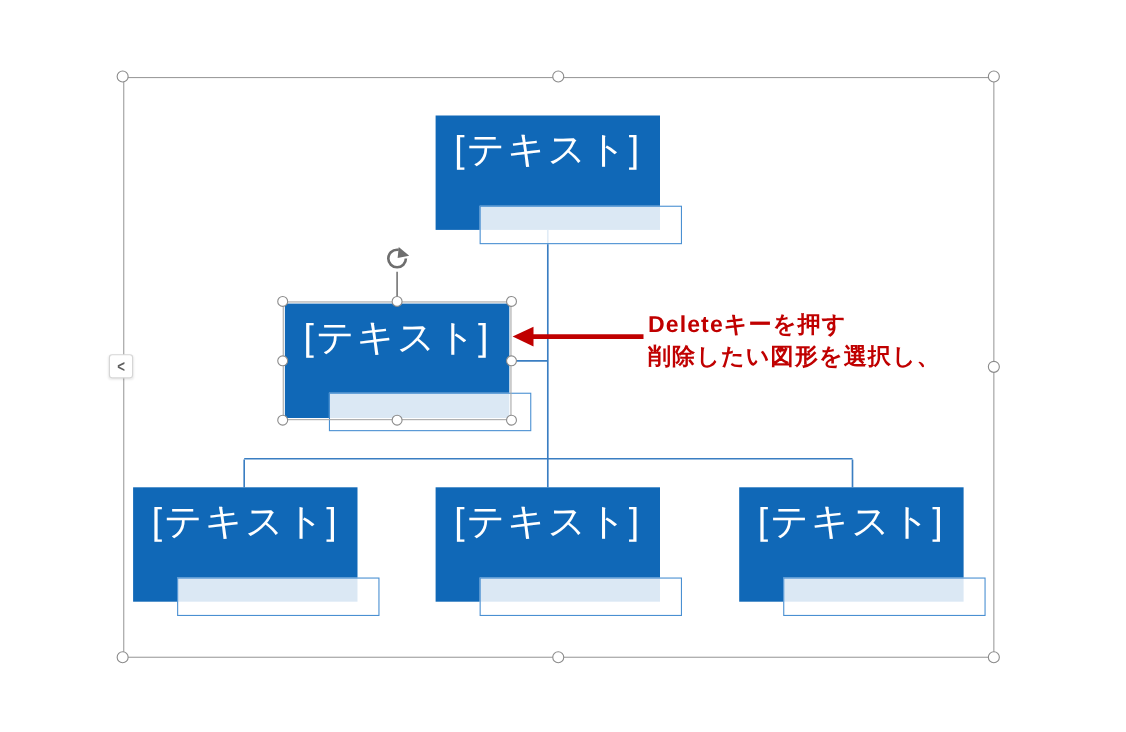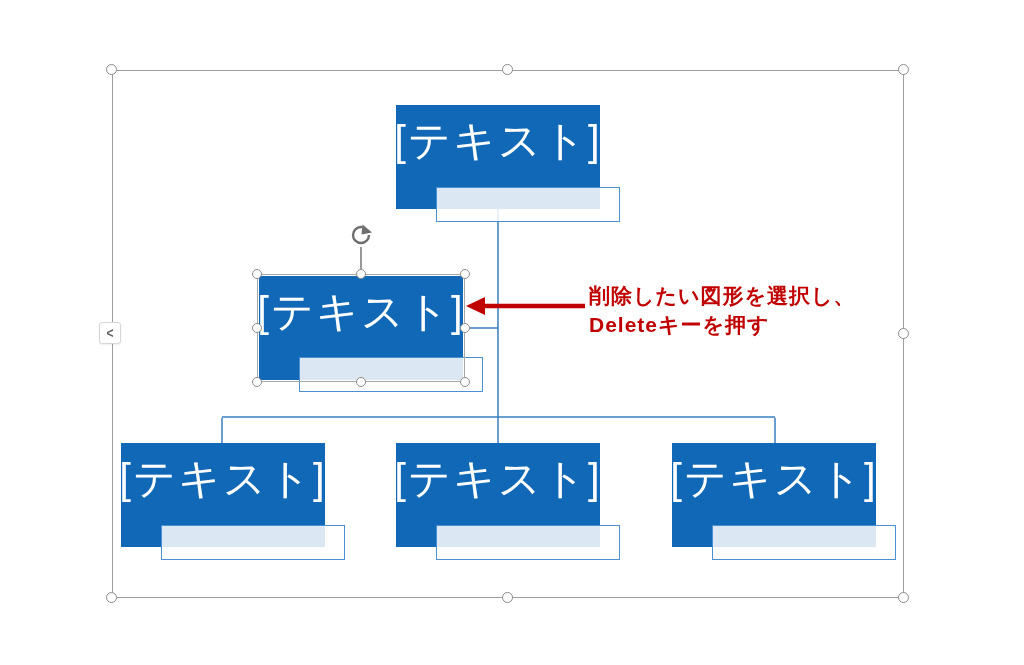--- a/index.html
+++ b/index.html
@@ -29,21 +29,21 @@
   
   svg.overlay{position:absolute;left:0;top:0;z-index:2;}
   svg.overlay .conn{stroke:var(--connector,#3a7ec2);stroke-width:1.5;fill:none;}
   
   .node{
     position:absolute;width:204px;height:104px;background:var(--node-fill,#1068b7);
     z-index:3;display:flex;justify-content:center;align-items:flex-start;
     padding-top:13px;box-sizing:border-box;
   }
   .node-label{
-    color:var(--node-text,#ffffff);font-size:42px;line-height:1.1;
+    color:var(--node-text,#ffffff);font-size:34px;line-height:1.1;
     letter-spacing:2px;white-space:nowrap;
   }
   .n-top{left:396px;top:105px;}
   .n-assist{left:259px;top:276px;}
   .n-c1{left:121px;top:443px;}
   .n-c2{left:396px;top:443px;}
   .n-c3{left:672px;top:443px;}
   .sub{
     position:absolute;width:184px;height:35px;
     background:rgba(255,255,255,0.85);
@@ -149,17 +149,17 @@
   <div class="pane-toggle">
     <span class="chev">&lt;</span>
   </div>
 
   <svg class="arrow" width="1024" height="665">
     <line x1="585" y1="306" x2="483" y2="306"></line>
     <polygon points="466,306 485,297 485,315"></polygon>
   </svg>
 
   <div class="callout">
+    <div>Deleteキーを押す</div>
     <div>削除したい図形を選択し、</div>
-    <div>Deleteキーを押す</div>
   </div>
 
 </div>
 
 </body></html>

